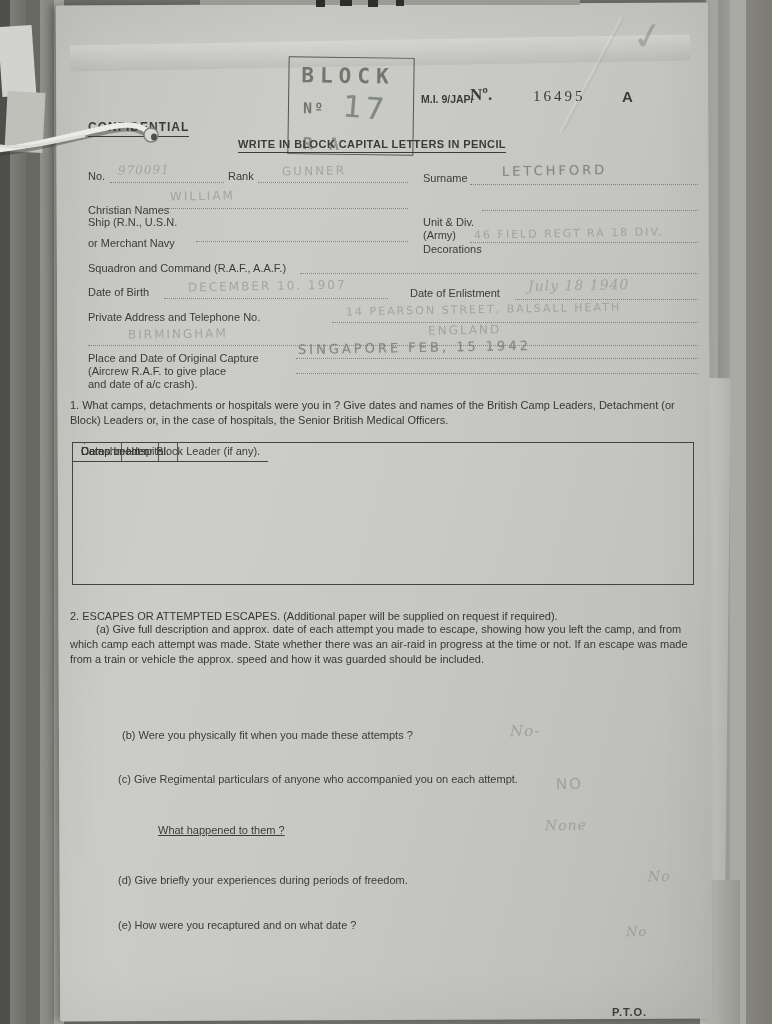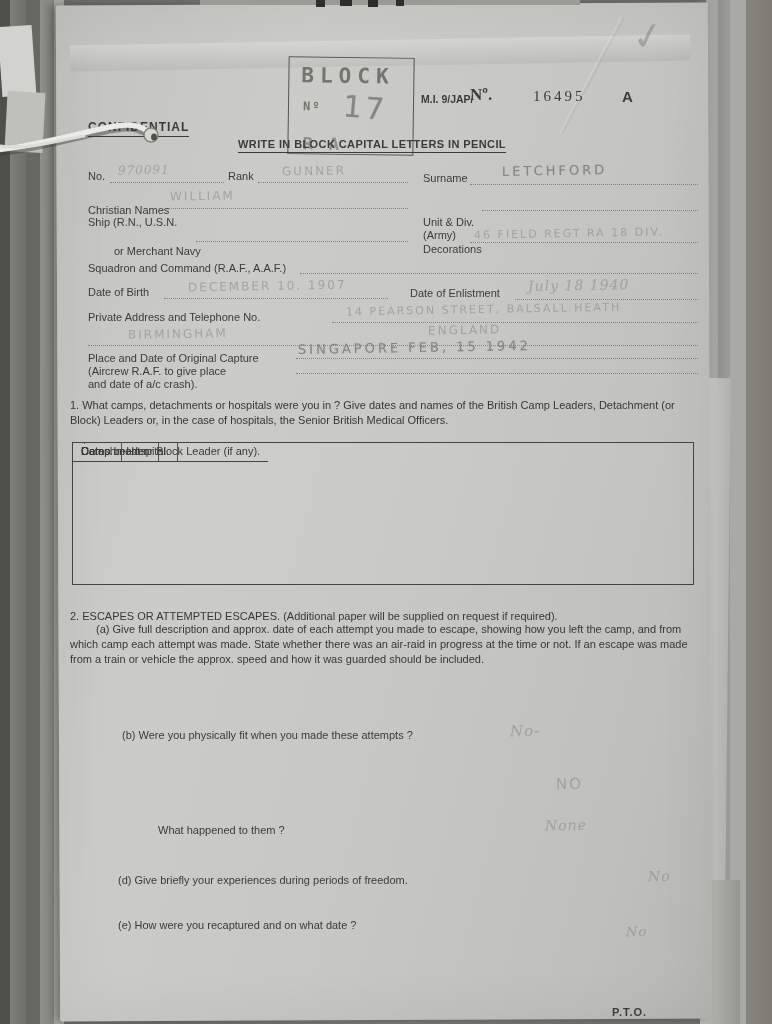--- a/index.html
+++ b/index.html
@@ -81,21 +81,21 @@
     <circle cx="151" cy="45" r="7" fill="#d6d6d2" stroke="#82827c" stroke-width="1.5"></circle>
     <ellipse cx="154" cy="47" rx="3" ry="3.5" fill="#504f4b"></ellipse>
   </svg>
 
   <div class="content">
 
     <span class="lbl bold uline" style="left:88px;top:88px;font-size:12px;letter-spacing:1px;margin-top:32px;">CONFIDENTIAL</span>
 
     <div class="stamp" style="left:288px;top:57px;width:124px;height:96px;">
       <span class="stampletters" style="left:12px;top:6px;">BLOCK</span>
-      <span class="stampletters" style="left:14px;top:42px;font-size:12px;letter-spacing:2px;">Nº</span>
+      <span class="stampletters" style="left:14px;top:42px;font-size:15px;letter-spacing:2px;">Nº</span>
       <span class="pencil" style="left:54px;top:32px;font-size:30px;letter-spacing:3px;transform:rotate(4deg);">17</span>
       <span class="stampletters" style="left:14px;top:76px;font-size:17px;letter-spacing:3px;color:rgba(105,105,98,.6);">R A</span>
     </div>
 
     <span class="lbl bold" style="left:421px;top:93px;font-size:10.5px;">M.I. 9/JAP/</span>
     <span class="lbl bold serif" style="left:470px;top:85px;font-size:17px;">Nº.</span>
     <span class="lbl serif" style="left:533px;top:88px;font-size:15px;letter-spacing:3px;">16495</span>
     <span class="lbl bold" style="left:622px;top:88px;font-size:15px;">A</span>
     <span class="pencil faint" style="left:632px;top:14px;font-size:38px;transform:rotate(-10deg);">✓</span>
 
@@ -111,21 +111,21 @@
     <div class="ln" style="left:470px;top:184px;width:228px;"></div>
     <span class="pencil" style="left:502px;top:163px;font-size:13px;letter-spacing:3px;">LETCHFORD</span>
 
     <span class="lbl" style="left:88px;top:196px;margin-top:8px;">Christian Names</span>
     <div class="ln" style="left:168px;top:208px;width:240px;"></div>
     <span class="pencil faint" style="left:170px;top:189px;">WILLIAM</span>
     <span class="lbl" style="left:423px;top:198px;margin-top:45px;">Decorations</span>
     <div class="ln" style="left:482px;top:210px;width:216px;"></div>
 
     <span class="lbl" style="left:88px;top:216px;">Ship (R.N., U.S.N.</span>
-    <span class="lbl" style="left:88px;top:245px;margin-left:26px;">or Merchant Navy</span>
+    <span class="lbl" style="left:88px;top:237px;">or Merchant Navy</span>
     <div class="ln" style="left:196px;top:241px;width:212px;"></div>
     <span class="lbl" style="left:423px;top:216px;">Unit &amp; Div.</span>
     <span class="lbl" style="left:423px;top:229px;">(Army)</span>
     <div class="ln" style="left:470px;top:242px;width:228px;"></div>
     <span class="pencil faint" style="left:474px;top:227px;font-size:11px;">46 FIELD REGT RA   18 DIV.</span>
 
     <span class="lbl" style="left:88px;top:262px;">Squadron and Command (R.A.F., A.A.F.)</span>
     <div class="ln" style="left:300px;top:273px;width:398px;"></div>
 
     <span class="lbl" style="left:88px;top:286px;">Date of Birth</span>
@@ -222,23 +222,24 @@
           <span class="tpencil"></span>
         </div>
     </div>
 
     <div class="para" style="left:70px;top:597px;width:630px;margin-top:12px;">2.   ESCAPES OR ATTEMPTED ESCAPES.   (Additional paper will be supplied on request if required).</div>
     <div class="para" style="left:70px;top:622px;width:632px;text-indent:26px;">(a)   Give full description and approx. date of each attempt you made to escape, showing how you left the camp,  and from which camp each attempt was made.   State whether there was an air-raid in progress at the time or not.   If  an escape was made from a train or vehicle the approx. speed and how it was guarded should be included.</div>
 
     <span class="lbl" style="left:122px;top:729px;">(b)   Were you physically fit when you made these attempts ?</span>
     <span class="pencil faint it" style="left:510px;top:722px;font-size:15px;">No-</span>
 
+    <span class="lbl" style="left:118px;top:773px;">(c)   Give Regimental particulars of anyone who accompanied you on each attempt.</span>
     <span class="pencil faint" style="left:556px;top:775px;font-size:15px;">NO</span>
 
-    <span class="lbl" style="left:158px;top:824px;">What happened to them ?</span>
+    <span class="lbl" style="left:158px;top:824px;text-decoration:underline;">What happened to them ?</span>
     <span class="pencil faint it" style="left:545px;top:817px;font-size:14px;">None</span>
 
     <span class="lbl" style="left:118px;top:874px;">(d)   Give briefly your experiences during periods of freedom.</span>
     <span class="pencil faint it" style="left:648px;top:868px;font-size:14px;">No</span>
 
     <span class="lbl" style="left:118px;top:919px;">(e)   How were you recaptured and on what date ?</span>
     <span class="pencil faint it" style="left:626px;top:924px;font-size:13px;">No</span>
 
     <span class="lbl bold" style="left:612px;top:1006px;letter-spacing:1px;">P.T.O.</span>
   </div>

